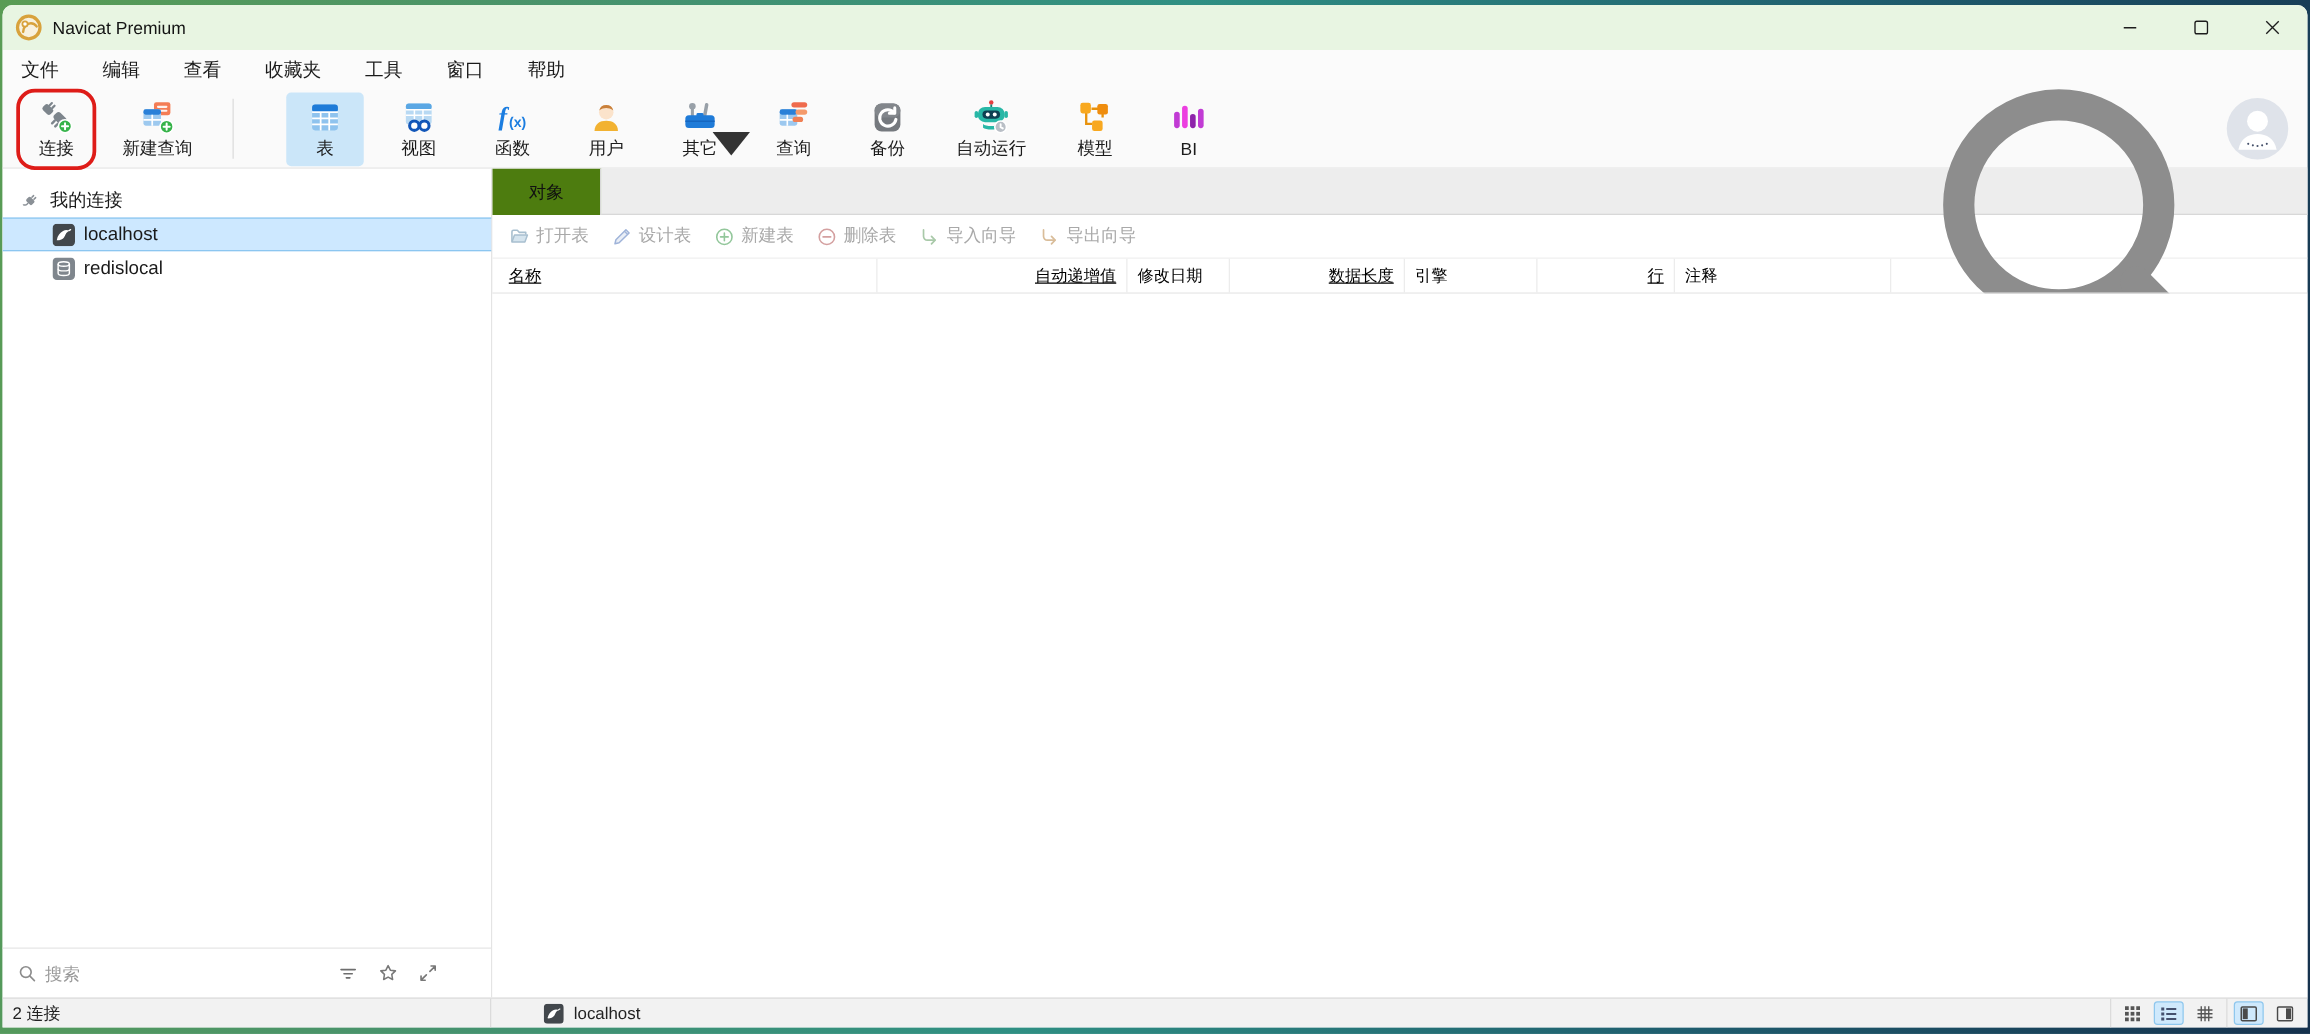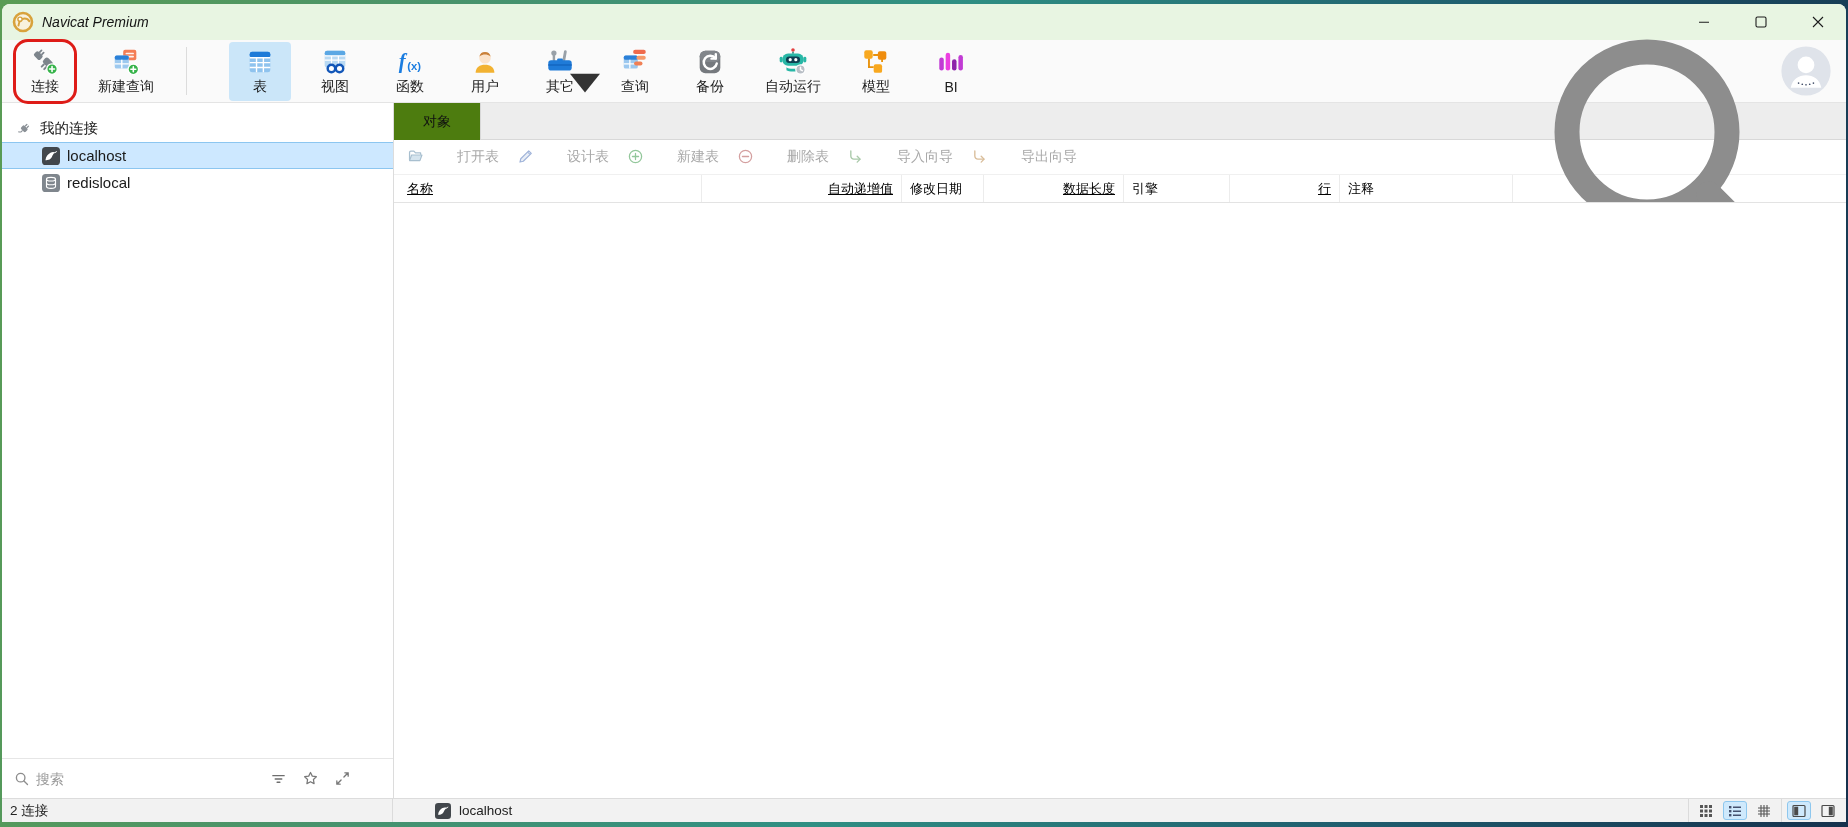--- a/index.html
+++ b/index.html
@@ -5,21 +5,21 @@
   * { margin:0; padding:0; box-sizing:border-box; }
   html,body { width:1848px; height:827px; overflow:hidden;
     font-family:"Liberation Sans","DejaVu Sans",sans-serif;
     background:linear-gradient(100deg,#5a9c54 0%,#49936b 22%,#2f8f83 48%,#1f5d6e 75%,#15314d 100%);
   }
   .window{ position:absolute; left:2px; right:2px; top:4px; bottom:5px;
     background:#fff; border-radius:8px 8px 0 0; overflow:hidden;
     display:flex; flex-direction:column; }
 
   
-  .titlebar{ height:36px; background:#e8f5e2; display:flex; align-items:center; flex:0 0 auto;font-style:italic; }
+  .titlebar{ height:36px; background:#e8f5e2; display:flex; align-items:center; flex:0 0 auto; }
   .titlebar .logo{ width:22px; height:22px; margin-left:10px; }
   .titlebar .title{ font-size:14px; color:#141414; margin-left:8px; }
   .win-controls{ margin-left:auto; display:flex; height:100%; }
   .win-btn{ width:57px; height:36px; display:flex; align-items:center; justify-content:center; cursor:pointer; }
   .win-btn .icon{ width:12px; height:12px; }
 
   
   .menubar{ height:32px; background:#fbfbfb; display:flex; align-items:center; padding-left:4px; flex:0 0 auto; }
   .menu-item{ font-size:15px; color:#1a1a1a; padding:4px 11px; margin-right:13px; cursor:default; }
 
@@ -60,21 +60,21 @@
   .search-tools .icon{ width:17px; height:17px; cursor:pointer; }
 
   .main{ flex:1; display:flex; flex-direction:column; min-width:0; background:#fff; }
   .tabbar{ height:37px; display:flex; flex:0 0 auto; }
   .tab{ width:87px; background:#4d7c0f; border-right:1px solid #d8d8d8; display:flex;
     align-items:center; justify-content:center; font-size:14px; color:#111; cursor:pointer; }
   .tab-fill{ flex:1; background:#ededed; border-bottom:1px solid #d8d8d8; }
 
   .objbar{ height:35px; border-bottom:1px solid #f0f0f0; display:flex; align-items:center;
     padding-left:13px; flex:0 0 auto; }
-  .obj-item{ display:flex; align-items:flex-start; margin-right:18px; cursor:default;gap:28px; }
+  .obj-item{ display:flex; align-items:center; margin-right:18px; cursor:default; }
   .obj-item .icon{ width:17px; height:17px; margin-right:5px; }
   .obj-item .obj-label{ font-size:14px; color:#a9a9a9; }
   .obj-search{ margin-left:auto; padding-right:24px; }
   .obj-search .icon{ width:16px; height:16px; cursor:pointer; }
 
   .grid-header{ height:28px; display:flex; border-bottom:1px solid #e3e3e3; flex:0 0 auto; }
   .col{ height:100%; display:flex; align-items:center; padding:0 8px;
     border-right:1px solid #ececec; font-size:13px; color:#000; cursor:pointer; }
   .col.left{ justify-content:flex-start; }
   .col.right{ justify-content:flex-end;text-decoration:underline; }
@@ -128,20 +128,29 @@
         <div class="win-btn">
           <span class="icon ">
             <svg viewBox="0 0 12 12">
               <path d="M1 1l10 10M11 1L1 11" stroke="#1c1c1c" stroke-width="1.1"></path>
             </svg>
           </span>
         </div>
       </div>
   </div>
 
+  <div class="menubar">
+      <span class="menu-item">文件</span>
+      <span class="menu-item">编辑</span>
+      <span class="menu-item">查看</span>
+      <span class="menu-item">收藏夹</span>
+      <span class="menu-item">工具</span>
+      <span class="menu-item">窗口</span>
+      <span class="menu-item">帮助</span>
+    </div>
 
   <div class="toolbar">
       <div class="tb-btn first highlighted">
         <span class="icon ">
           <svg viewBox="0 0 32 32">
             <g fill="#7d858c">
               <g transform="rotate(45 9 9)">
                 <rect x="4.5" y="6" width="9" height="6.5" rx="2"></rect>
                 <rect x="6.6" y="2" width="1.9" height="4.4" rx=".9"></rect>
                 <rect x="9.8" y="2" width="1.9" height="4.4" rx=".9"></rect>

